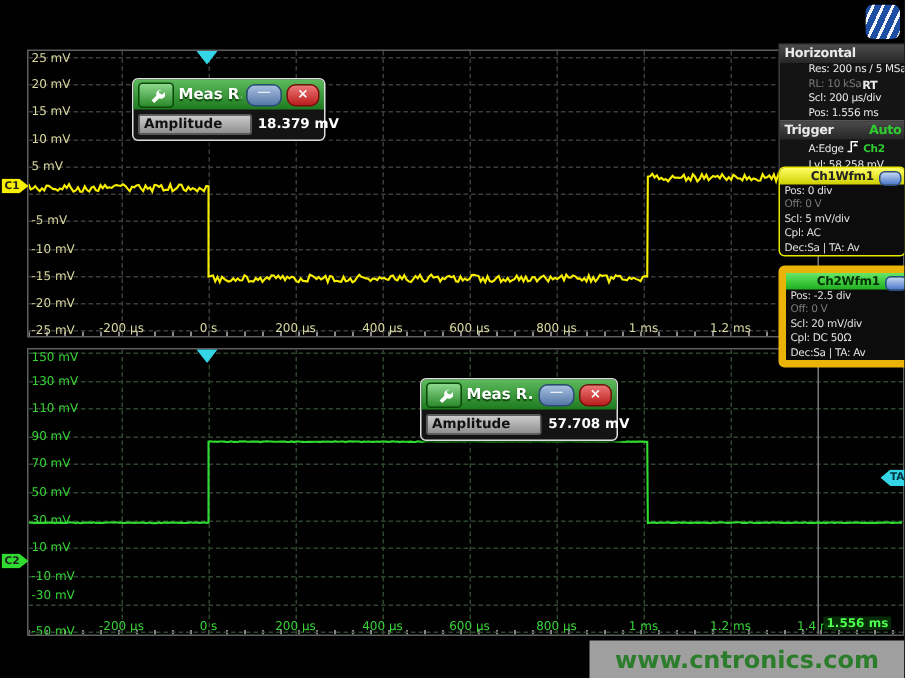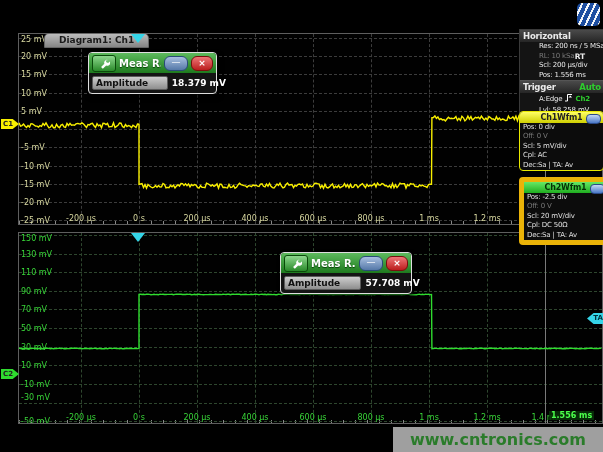--- a/index.html
+++ b/index.html
@@ -184,21 +184,20 @@
       <span class="xlab" style="left:410.0px">1 ms</span>
       <div class="vgrid" style="left:468.0px"></div>
       <span class="xlab" style="left:468.0px">1.2 ms</span>
       <div class="vsolid" style="left:526.0px"></div>
       <span class="xlab" style="left:526.0px">1.4 ms</span>
       <svg class="trace" width="583" height="190">
         <polyline points="0.0,115.3 1.5,115.5 3.0,115.5 4.5,115.4 6.0,115.6 7.5,115.7 9.0,115.5 10.5,115.6 12.0,115.6 13.5,115.3 15.0,115.4 16.5,115.5 18.0,115.8 19.5,115.4 21.0,115.7 22.5,115.5 24.0,115.7 25.5,115.5 27.0,115.3 28.5,115.3 30.0,115.4 31.5,115.8 33.0,115.4 34.5,115.8 36.0,115.6 37.5,115.5 39.0,115.4 40.5,115.3 42.0,115.6 43.5,115.2 45.0,115.7 46.5,115.7 48.0,115.5 49.5,115.6 51.0,115.5 52.5,115.3 54.0,115.3 55.5,115.3 57.0,115.4 58.5,115.2 60.0,115.5 61.5,115.4 63.0,115.7 64.5,115.6 66.0,115.3 67.5,115.5 69.0,115.4 70.5,115.7 72.0,115.5 73.5,115.5 75.0,115.4 76.5,115.3 78.0,115.8 79.5,115.5 81.0,115.5 82.5,115.8 84.0,115.6 85.5,115.8 87.0,115.3 88.5,115.8 90.0,115.3 91.5,115.4 93.0,115.6 94.5,115.3 96.0,115.4 97.5,115.5 99.0,115.4 100.5,115.7 102.0,115.4 103.5,115.7 105.0,115.7 106.5,115.6 108.0,115.2 109.5,115.5 111.0,115.5 112.5,115.3 114.0,115.6 115.5,115.5 117.0,115.2 118.5,115.6 120.0,115.4 120.0,61.4 121.5,61.2 123.0,61.5 124.5,61.3 126.0,61.6 127.5,61.3 129.0,61.3 130.5,61.4 132.0,61.7 133.5,61.6 135.0,61.2 136.5,61.6 138.0,61.5 139.5,61.7 141.0,61.2 142.5,61.4 144.0,61.2 145.5,61.5 147.0,61.5 148.5,61.4 150.0,61.4 151.5,61.4 153.0,61.3 154.5,61.7 156.0,61.4 157.5,61.3 159.0,61.2 160.5,61.3 162.0,61.3 163.5,61.5 165.0,61.5 166.5,61.5 168.0,61.3 169.5,61.4 171.0,61.3 172.5,61.7 174.0,61.6 175.5,61.3 177.0,61.7 178.5,61.3 180.0,61.3 181.5,61.5 183.0,61.6 184.5,61.7 186.0,61.6 187.5,61.6 189.0,61.6 190.5,61.5 192.0,61.5 193.5,61.6 195.0,61.6 196.5,61.3 198.0,61.5 199.5,61.4 201.0,61.5 202.5,61.6 204.0,61.2 205.5,61.4 207.0,61.5 208.5,61.3 210.0,61.3 211.5,61.7 213.0,61.3 214.5,61.2 216.0,61.4 217.5,61.3 219.0,61.3 220.5,61.3 222.0,61.7 223.5,61.4 225.0,61.5 226.5,61.3 228.0,61.5 229.5,61.6 231.0,61.5 232.5,61.3 234.0,61.6 235.5,61.3 237.0,61.3 238.5,61.4 240.0,61.7 241.5,61.4 243.0,61.2 244.5,61.5 246.0,61.3 247.5,61.7 249.0,61.3 250.5,61.5 252.0,61.5 253.5,61.6 255.0,61.4 256.5,61.7 258.0,61.7 259.5,61.2 261.0,61.4 262.5,61.7 264.0,61.3 265.5,61.2 267.0,61.3 268.5,61.3 270.0,61.4 271.5,61.6 273.0,61.4 274.5,61.6 276.0,61.6 277.5,61.6 279.0,61.5 280.5,61.7 282.0,61.4 283.5,61.4 285.0,61.6 286.5,61.3 288.0,61.4 289.5,61.4 291.0,61.7 292.5,61.2 294.0,61.3 295.5,61.3 297.0,61.3 298.5,61.3 300.0,61.5 301.5,61.3 303.0,61.5 304.5,61.6 306.0,61.6 307.5,61.4 309.0,61.7 310.5,61.6 312.0,61.3 313.5,61.7 315.0,61.7 316.5,61.4 318.0,61.6 319.5,61.3 321.0,61.5 322.5,61.6 324.0,61.4 325.5,61.3 327.0,61.7 328.5,61.6 330.0,61.3 331.5,61.6 333.0,61.3 334.5,61.7 336.0,61.2 337.5,61.4 339.0,61.2 340.5,61.5 342.0,61.4 343.5,61.5 345.0,61.3 346.5,61.7 348.0,61.3 349.5,61.7 351.0,61.6 352.5,61.6 354.0,61.6 355.5,61.7 357.0,61.3 358.5,61.4 360.0,61.3 361.5,61.3 363.0,61.5 364.5,61.5 366.0,61.7 367.5,61.3 369.0,61.7 370.5,61.6 372.0,61.5 373.5,61.6 375.0,61.4 376.5,61.5 378.0,61.6 379.5,61.6 381.0,61.4 382.5,61.7 384.0,61.6 385.5,61.6 387.0,61.3 388.5,61.3 390.0,61.3 391.5,61.7 393.0,61.5 394.5,61.7 396.0,61.6 397.5,61.7 399.0,61.4 400.5,61.3 402.0,61.6 403.5,61.3 405.0,61.6 406.5,61.3 408.0,61.4 409.5,61.3 411.0,61.6 412.5,61.5 412.9,115.7 414.4,115.5 415.9,115.4 417.4,115.4 418.9,115.6 420.4,115.5 421.9,115.4 423.4,115.5 424.9,115.4 426.4,115.2 427.9,115.6 429.4,115.4 430.9,115.6 432.4,115.5 433.9,115.2 435.4,115.6 436.9,115.4 438.4,115.4 439.9,115.7 441.4,115.5 442.9,115.7 444.4,115.3 445.9,115.6 447.4,115.6 448.9,115.3 450.4,115.4 451.9,115.6 453.4,115.6 454.9,115.8 456.4,115.3 457.9,115.5 459.4,115.4 460.9,115.2 462.4,115.3 463.9,115.3 465.4,115.7 466.9,115.7 468.4,115.4 469.9,115.3 471.4,115.3 472.9,115.2 474.4,115.2 475.9,115.7 477.4,115.4 478.9,115.6 480.4,115.3 481.9,115.3 483.4,115.7 484.9,115.6 486.4,115.5 487.9,115.6 489.4,115.3 490.9,115.5 492.4,115.4 493.9,115.6 495.4,115.3 496.9,115.3 498.4,115.4 499.9,115.2 501.4,115.6 502.9,115.6 504.4,115.6 505.9,115.6 507.4,115.6 508.9,115.7 510.4,115.4 511.9,115.3 513.4,115.5 514.9,115.5 516.4,115.7 517.9,115.2 519.4,115.6 520.9,115.7 522.4,115.5 523.9,115.6 525.4,115.5 526.9,115.3 528.4,115.7 529.9,115.3 531.4,115.7 532.9,115.4 534.4,115.3 535.9,115.3 537.4,115.7 538.9,115.2 540.4,115.5 541.9,115.5 543.4,115.7 544.9,115.5 546.4,115.7 547.9,115.3 549.4,115.5 550.9,115.3 552.4,115.4 553.9,115.3 555.4,115.6 556.9,115.7 558.4,115.4 559.9,115.7 561.4,115.7 562.9,115.5 564.4,115.6 565.9,115.7 567.4,115.5 568.9,115.3 570.4,115.4 571.9,115.3 573.4,115.2 574.9,115.6 576.4,115.6 577.9,115.5 579.4,115.5 580.9,115.4 582.4,115.4 " fill="none" stroke="#2fdc2f" stroke-width="1.4"></polyline>
       </svg>
     </div>
 
-  <div id="tab1" class="tab">Diagram1: Ch1</div>
 
   <div id="tri1" class="trig-tri"></div>
   <div id="tri2" class="trig-tri"></div>
 
   <div id="cm1" class="chmark">C1</div>
   <div id="cm2" class="chmark">C2</div>
 
   <div class="tatag">TA</div>
   <div class="poslabel">1.556 ms</div>
 

